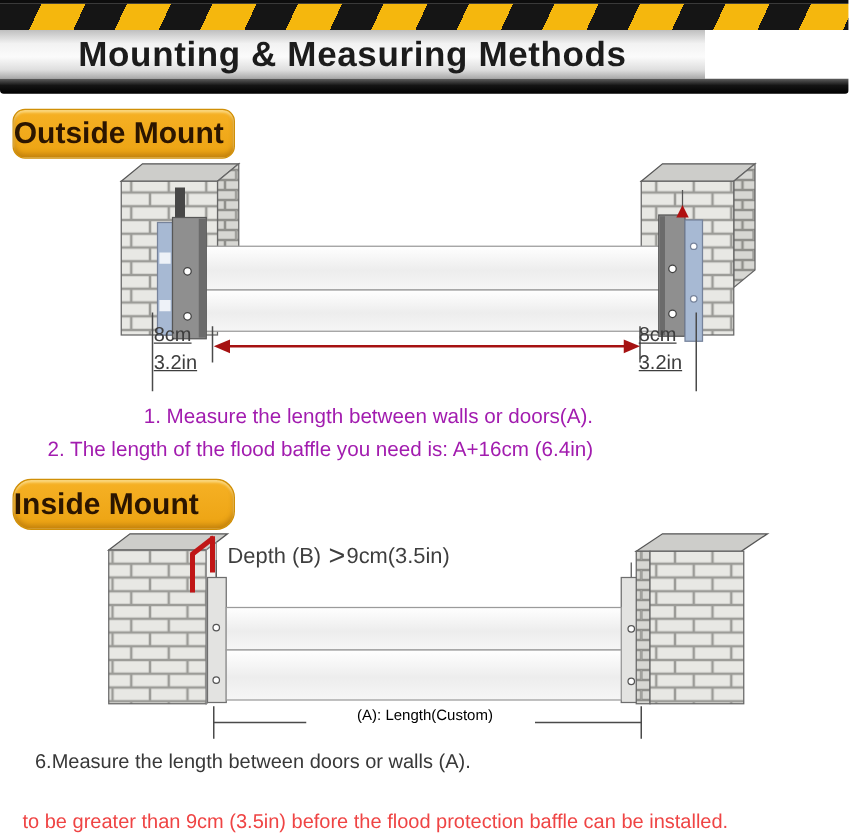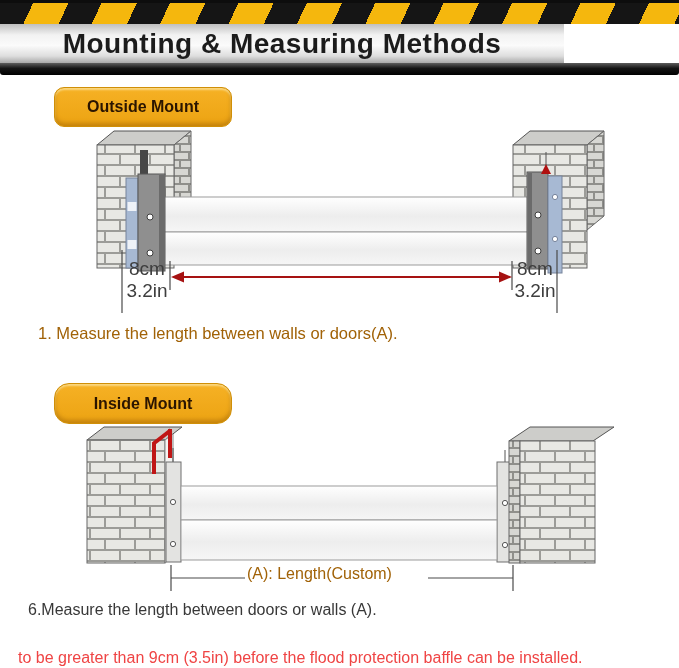--- a/index.html
+++ b/index.html
@@ -21,50 +21,50 @@
   .title-bar .title{
     font-size:28px;font-weight:700;color:#1c1c1c;letter-spacing:.5px;
   }
   .black-bar{
     position:absolute;left:0;top:63px;width:679px;height:12px;
     background:linear-gradient(#5d5d5d,#141414 45%,#000);
     border-radius:0 0 3px 3px;
   }
   
   .badge{
-    position:absolute;display:flex;align-items:center;justify-content:center;
+    position:absolute;display:flex;align-items:center;justify-content:flex-start;
     background:linear-gradient(#f6b125,#eca312);
     border:1px solid #d08f07;border-radius:10px;
     box-shadow:inset 0 -3px 4px rgba(120,70,0,.35), inset 0 2px 2px rgba(255,235,170,.7);
-    font-size:16px;font-weight:700;color:#2b1500;margin-left:44px;
+    font-size:24px;font-weight:700;color:#2b1500;
   }
   .badge-outside{left:10px;top:87px;width:176px;height:38px;}
   .badge-inside{left:10px;top:383px;width:176px;height:39px;border-radius:15px;}
   
   .art{position:absolute;left:0;top:0;width:679px;height:668px;}
   
-  .meas{position:absolute;color:#3e3e3e;font-size:19px;line-height:22px;text-align:center;}
+  .meas{position:absolute;color:#3e3e3e;font-size:16px;line-height:22px;text-align:left;text-decoration:underline;}
   .meas-left1{left:123px;top:258px;width:48px;}
   .meas-right1{left:511px;top:258px;width:48px;}
   .length-label1{
     position:absolute;left:228px;top:276px;white-space:nowrap;
     font-size:18.5px;color:#3e3e3e;
   }
   .length-label1 .red-a{color:#c00808;font-weight:800;font-size:21px;}
   .depth-label{
     position:absolute;left:182px;top:431px;white-space:nowrap;
     font-size:17.5px;color:#3e3e3e;
   }
   .depth-label .gt{font-size:23px;vertical-align:-2px;padding:0 1px;}
   .length-label2{
-    position:absolute;left:247px;top:565px;width:186px;
-    font-size:16px;color:#a16207;white-space:nowrap;
-  }
-  
-  .steps1{position:absolute;left:38px;top:320px;font-size:16.5px;line-height:27px;color:#a16207;text-align:right;}
+    position:absolute;left:247px;top:565px;width:186px;text-align:center;
+    font-size:12px;color:#000000;white-space:nowrap;
+  }
+  
+  .steps1{position:absolute;left:38px;top:320px;font-size:16.5px;line-height:27px;color:#a21caf;text-align:right;}
   .step-line{display:block;white-space:nowrap;}
   .steps2-l1{position:absolute;left:28px;top:601px;font-size:16px;color:#383838;white-space:nowrap;}
   .steps2-l2{position:absolute;left:28px;top:629px;font-size:16px;color:#383838;white-space:nowrap;}
   .steps2-l3{position:absolute;left:18px;top:649px;font-size:16px;color:#ef4444;white-space:nowrap;text-align:center;}
 </style>
 </head>
 <body>
 
 <div class="stage">
 
@@ -208,20 +208,24 @@
     <div>8cm</div>
     <div>3.2in</div>
   </div>
   <div class="meas meas-right1">
     <div>8cm</div>
     <div>3.2in</div>
   </div>
 
   <div class="steps1">
     <span class="step-line">1. Measure the length between walls or doors(A).</span>
-  </div>
-
+    <span class="step-line">2. The length of the flood baffle you need is: A+16cm (6.4in)</span>
+  </div>
+
+  <div class="depth-label">
+    <span>Depth (B) </span><span class="gt">&gt;</span><span>9cm(3.5in)</span>
+  </div>
   <div class="length-label2">(A): Length(Custom)</div>
 
   <div class="steps2-l1">6.Measure the length between doors or walls (A).</div>
   <div class="steps2-l3">to be greater than 9cm (3.5in) before the flood protection baffle can be installed.</div>
 
 </div>
 
 </body></html>

